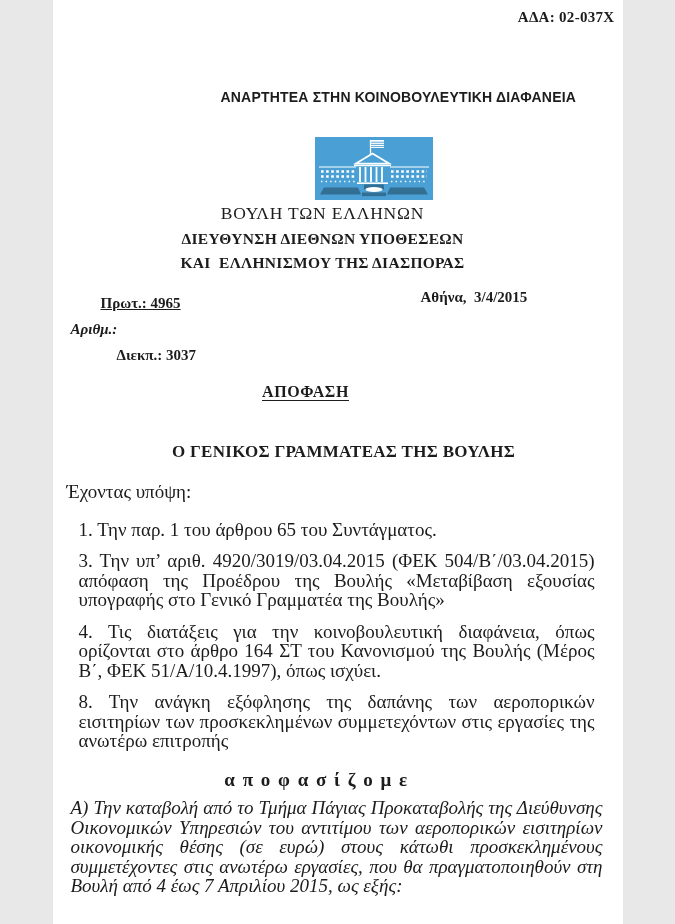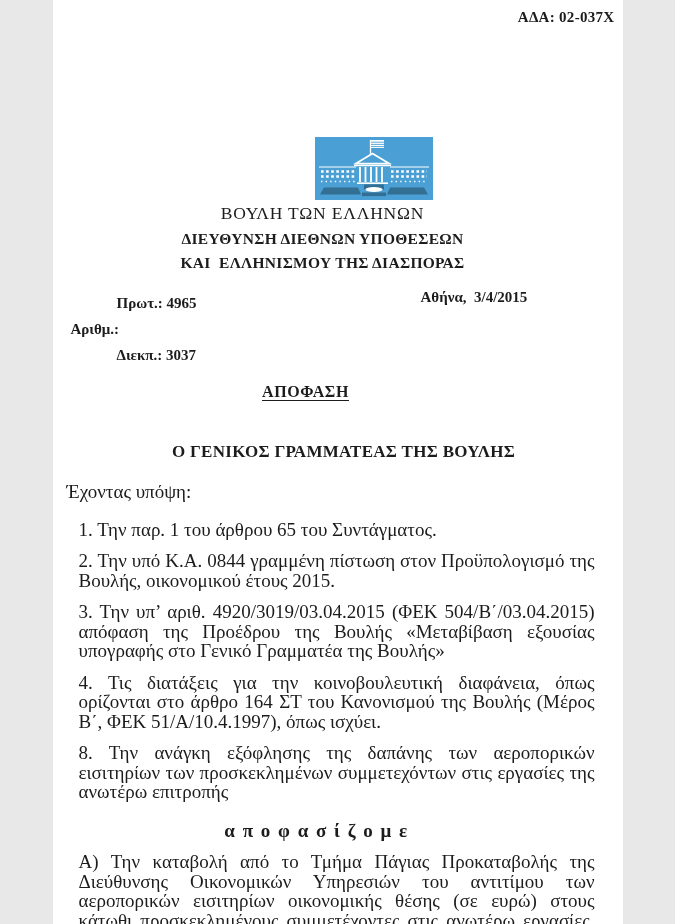--- a/index.html
+++ b/index.html
@@ -32,23 +32,23 @@
   }
   .org{
     font-size:17.5px;letter-spacing:.8px;line-height:21px;
     margin:0 0 3px 0;white-space:pre-wrap;
   }
   .dept{
     font-size:15.5px;font-weight:bold;letter-spacing:.3px;line-height:24px;
     margin:0;white-space:pre-wrap;
   }
   .proto{font-size:15px;font-weight:bold;position:absolute;white-space:pre-wrap;}
-  .prot-num{top:295px;left:64px;}
+  .prot-num{top:295px;left:48px;text-decoration:underline;}
   .city-date{top:289px;left:368px;}
-  .arithm{top:321px;left:18px;}
+  .arithm{top:321px;left:18px;font-style:italic;}
   .diekp{top:347px;left:64px;}
   .decision-title{
     position:absolute;top:383px;left:0;width:100%;
     text-align:center;transform:translateX(-32px);
     font-size:16px;font-weight:bold;letter-spacing:.6px;
     text-decoration:underline;text-underline-offset:3px;
   }
   .authority{
     position:absolute;top:442px;left:0;width:100%;
     text-align:center;transform:translateX(6px);
@@ -59,29 +59,30 @@
     font-size:19px;line-height:19.5px;
   }
   .having{margin:0 0 18px 0;}
   .item{margin:12px;text-align:justify;}
   .decide{
     margin:19px 0 9px 0;
     text-align:center;transform:translateX(-20px);
     font-weight:bold;letter-spacing:1.5px;
     white-space:pre-wrap;
   }
-  .resolution{margin:12px;text-align:justify;}
+  .resolution{margin:4px;text-align:justify;font-style:italic;}
 </style>
 </head>
 <body>
 
 <div class="page">
 
   <div class="ada">ΑΔΑ: 02-037X</div>
 
+  <div class="banner">ΑΝΑΡΤΗΤΕΑ ΣΤΗΝ ΚΟΙΝΟΒΟΥΛΕΥΤΙΚΗ ΔΙΑΦΑΝΕΙΑ</div>
 
   <div class="logo">
     <svg width="118" height="63" viewBox="0 0 118 63" xmlns="http://www.w3.org/2000/svg">
       <rect x="0" y="0" width="118" height="63" fill="#4AA0D4"></rect>
 
       <line x1="55.5" y1="3" x2="55.5" y2="17" stroke="#FFFFFF" stroke-width="1.3"></line>
       <rect x="56" y="3" width="13" height="8" fill="#FFFFFF"></rect>
       <line x1="56" y1="5.2" x2="69" y2="5.2" stroke="#4AA0D4" stroke-width="0.9"></line>
       <line x1="56" y1="7.4" x2="69" y2="7.4" stroke="#4AA0D4" stroke-width="0.9"></line>
       <line x1="56" y1="9.6" x2="69" y2="9.6" stroke="#4AA0D4" stroke-width="0.9"></line>
@@ -126,21 +127,20 @@
   <div class="proto arithm">Αριθμ.:</div>
   <div class="proto diekp">Διεκπ.: 3037</div>
 
   <div class="decision-title">ΑΠΟΦΑΣΗ</div>
 
   <div class="authority">Ο ΓΕΝΙΚΟΣ ΓΡΑΜΜΑΤΕΑΣ ΤΗΣ ΒΟΥΛΗΣ</div>
 
   <div class="body-text">
     <p class="having">Έχοντας υπόψη:</p>
     <p class="item">1. Την παρ. 1 του άρθρου 65 του Συντάγματος.</p>
-    <p class="item">2. Την υπό Κ.Α. 0844 γραμμένη πίστωση στον Προϋπολογισμό της Βουλής, οικονομικού έτους 2015.</p>
     <p class="item">3. Την υπ’ αριθ. 4920/3019/03.04.2015 (ΦΕΚ 504/Β΄/03.04.2015) απόφαση της Προέδρου της Βουλής «Μεταβίβαση εξουσίας υπογραφής στο Γενικό Γραμματέα της Βουλής»</p>
     <p class="item">4. Τις διατάξεις για την κοινοβουλευτική διαφάνεια, όπως ορίζονται στο άρθρο 164 ΣΤ του Κανονισμού της Βουλής (Μέρος Β΄, ΦΕΚ 51/Α/10.4.1997), όπως ισχύει.</p>
     <p class="item">8. Την ανάγκη εξόφλησης της δαπάνης των αεροπορικών εισιτηρίων των προσκεκλημένων συμμετεχόντων στις εργασίες της ανωτέρω επιτροπής</p>
     <p class="decide">α π ο φ α σ ί ζ ο μ ε</p>
     <p class="resolution">Α) Την καταβολή από το Τμήμα Πάγιας Προκαταβολής της Διεύθυνσης Οικονομικών Υπηρεσιών του αντιτίμου των αεροπορικών εισιτηρίων οικονομικής θέσης (σε ευρώ) στους κάτωθι προσκεκλημένους συμμετέχοντες στις ανωτέρω εργασίες, που θα πραγματοποιηθούν στη Βουλή από 4 έως 7 Απριλίου 2015, ως εξής:</p>
   </div>
 
 </div>
 
 </body></html>

